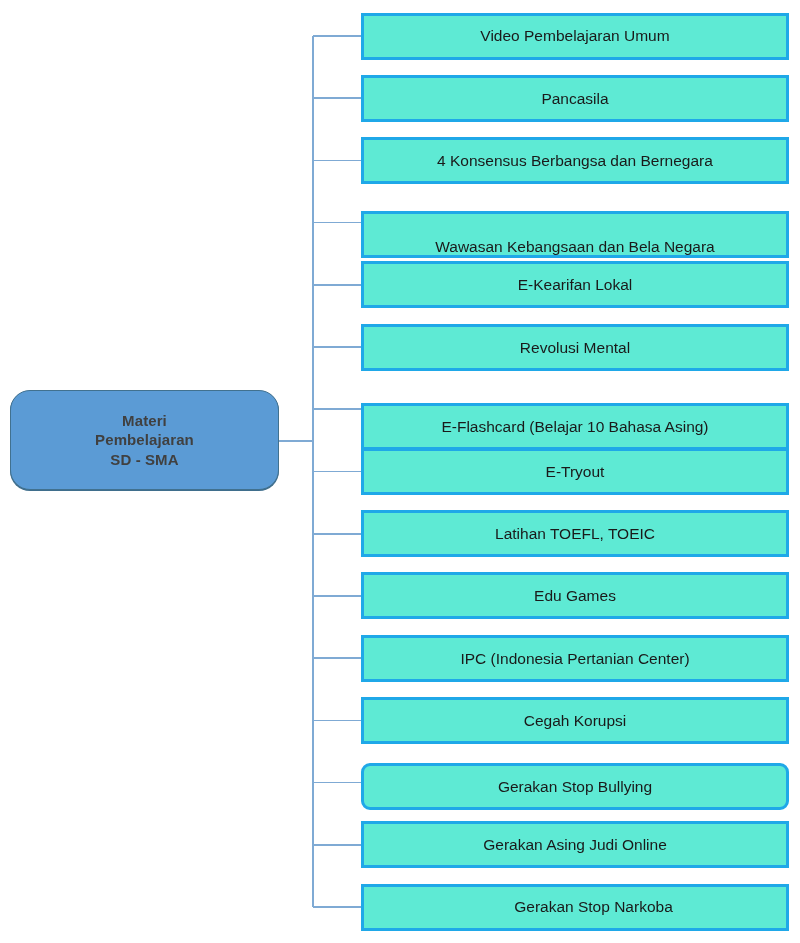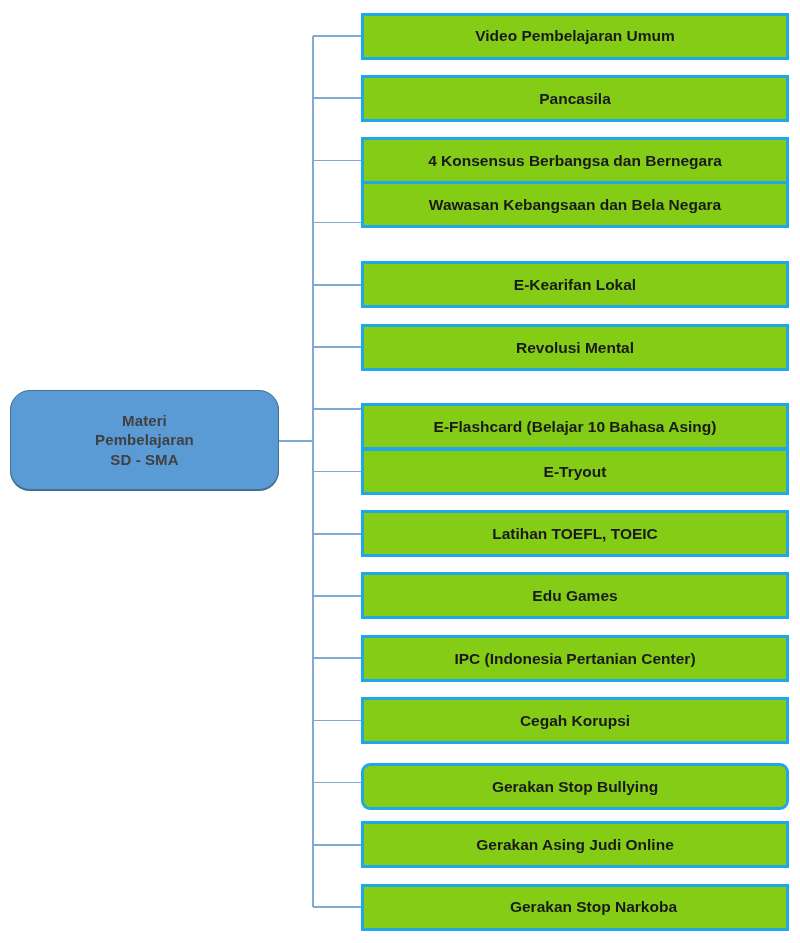--- a/index.html
+++ b/index.html
@@ -57,26 +57,25 @@
     pointer-events: none;
   }
 
   
   .leaf-box {
     position: absolute;
     left: 361px;
     width: 428px;
     height: 47px;
     box-sizing: border-box;
-    background: #84cc16;
+    background: #5eead4;
     border: 3px solid #1FA8E8;
     display: flex;
     align-items: center;
     justify-content: center;
-    font-weight: bold;
   }
   .leaf-label {
     color: #1a1a1a;
     font-size: 15.5px;
     line-height: 1.1;
     text-align: center;
     padding: 0 6px;
     white-space: nowrap;
   }
 </style>
@@ -116,21 +115,21 @@
   <div id="leaf-container">
       <div class="leaf-box" style="top: 12.5px;">
         <div class="leaf-label">Video Pembelajaran Umum</div>
       </div>
       <div class="leaf-box" style="top: 74.7143px;">
         <div class="leaf-label">Pancasila</div>
       </div>
       <div class="leaf-box" style="top: 136.929px;">
         <div class="leaf-label">4 Konsensus Berbangsa dan Bernegara</div>
       </div>
-      <div class="leaf-box" style="top: 181px;">
+      <div class="leaf-box" style="top: 211px; align-items: flex-end;">
         <div class="leaf-label">Wawasan Kebangsaan dan Bela Negara</div>
       </div>
       <div class="leaf-box" style="top: 261.357px;">
         <div class="leaf-label">E-Kearifan Lokal</div>
       </div>
       <div class="leaf-box" style="top: 323.571px;">
         <div class="leaf-label">Revolusi Mental</div>
       </div>
       <div class="leaf-box" style="top: 403px; justify-content: center;">
         <div class="leaf-label">E-Flashcard (Belajar 10 Bahasa Asing)</div>

